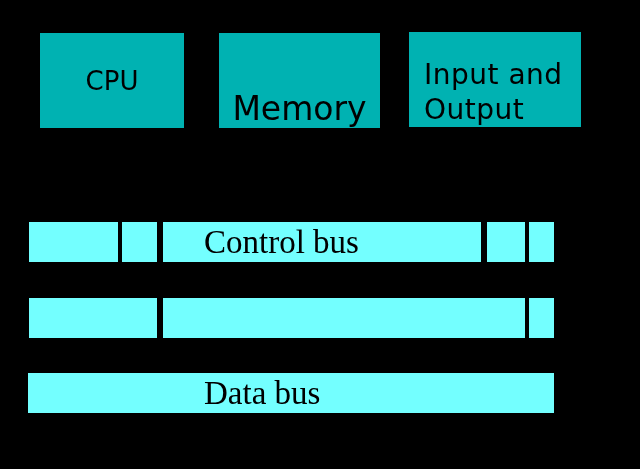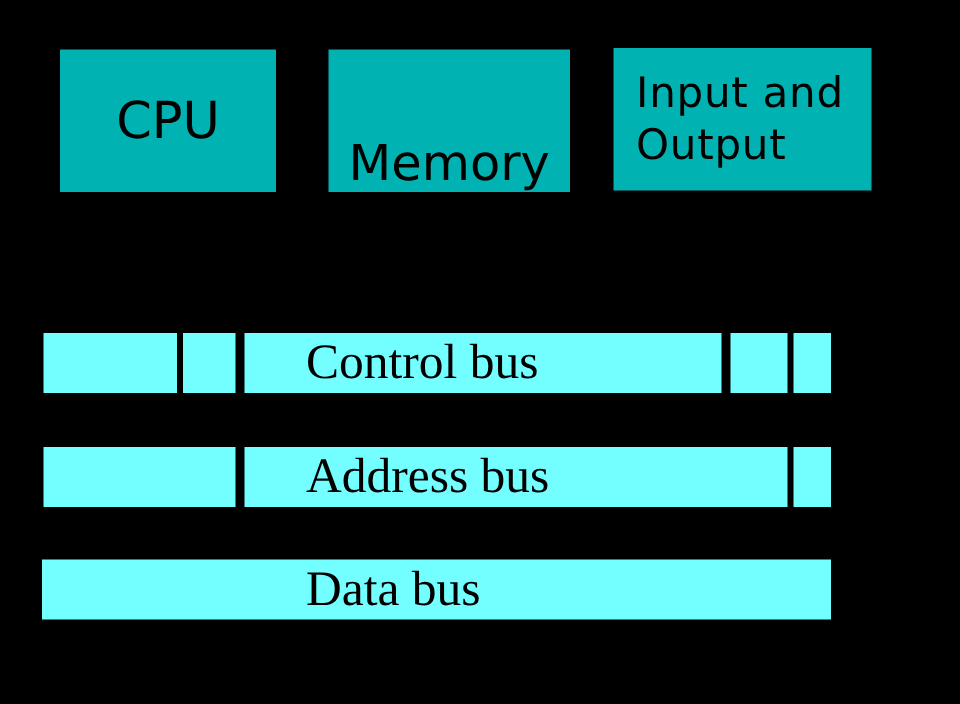--- a/index.html
+++ b/index.html
@@ -17,28 +17,28 @@
     color: var(--text, #000000);
   }
   .box {
     position: absolute;
     background: var(--box-fill, #00B2B2);
     display: flex;
     align-items: center;
     justify-content: center;
     box-sizing: border-box;
   }
-  .box-cpu    { left: 40px;  top: 33px; width: 144px; height: 95px; font-size: 34px; }
+  .box-cpu    { left: 40px;  top: 33px; width: 144px; height: 95px; font-size: 26px; }
   .box-memory { left: 219px; top: 33px; width: 161px; height: 95px; font-size: 33px; align-items: flex-end; }
   .box-io {
     left: 409px; top: 32px; width: 172px; height: 95px;
     font-size: 28px;
     line-height: 35px;
     letter-spacing: 0.5px;
-    align-items: flex-start;
+    align-items: flex-end;
     justify-content: flex-start;
     padding: 12px 6px 0 15px;
   }
   .seg {
     position: absolute;
     height: 40px;
     background: var(--bus-fill, #73FFFF);
   }
   .bus-label {
     position: absolute;
@@ -83,18 +83,17 @@
   <div class="seg c1"></div>
   <div class="seg c2"></div>
   <div class="seg c3"></div>
   <div class="seg c4"></div>
   <div class="seg c5"></div>
   <div class="bus-label control-label">Control bus</div>
 
   <div class="seg a1"></div>
   <div class="seg a2"></div>
   <div class="seg a3"></div>
-  <div class="bus-label address-label">Address bus</div>
 
   <div class="seg d1"></div>
   <div class="bus-label data-label">Data bus</div>
 
 </div>
 
 </body></html>

